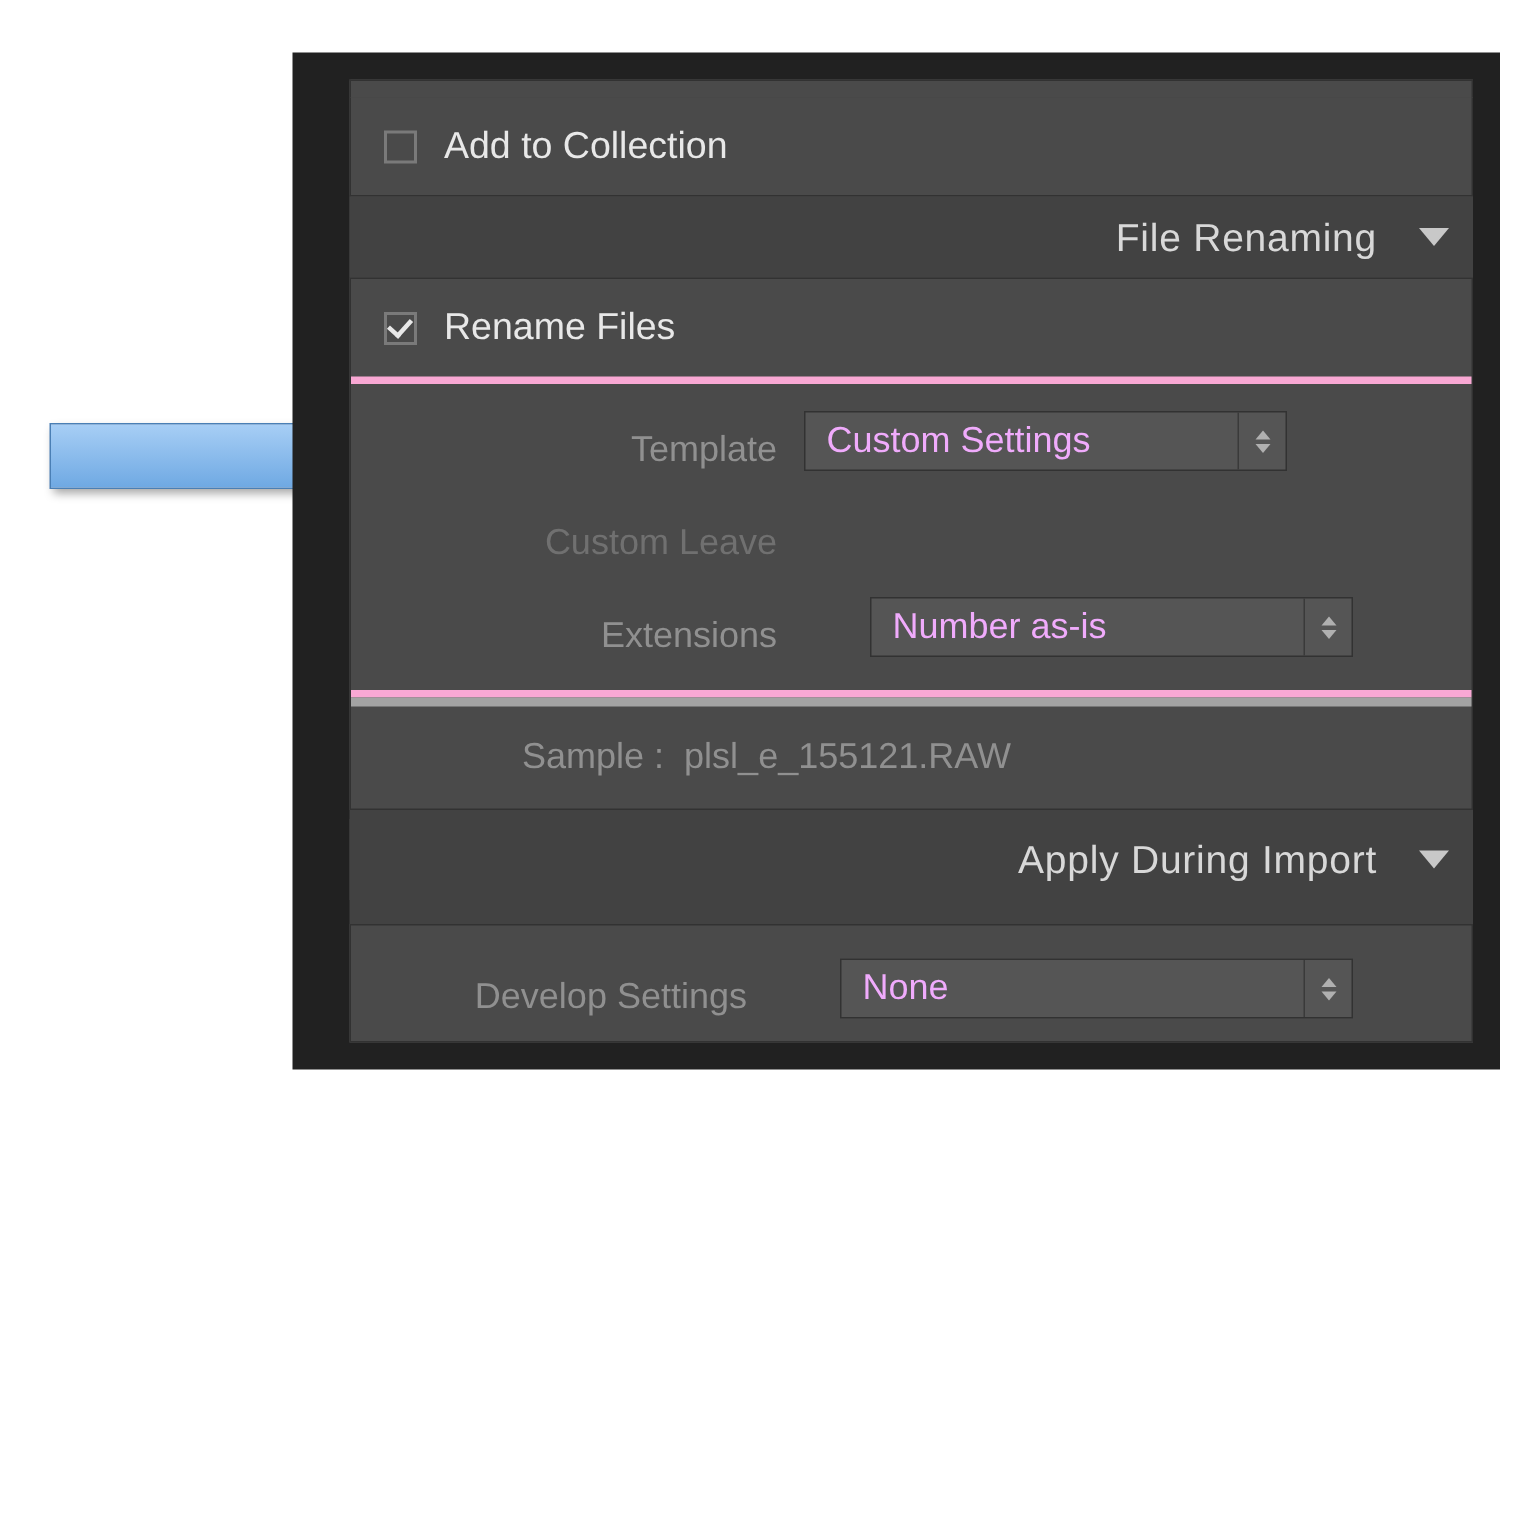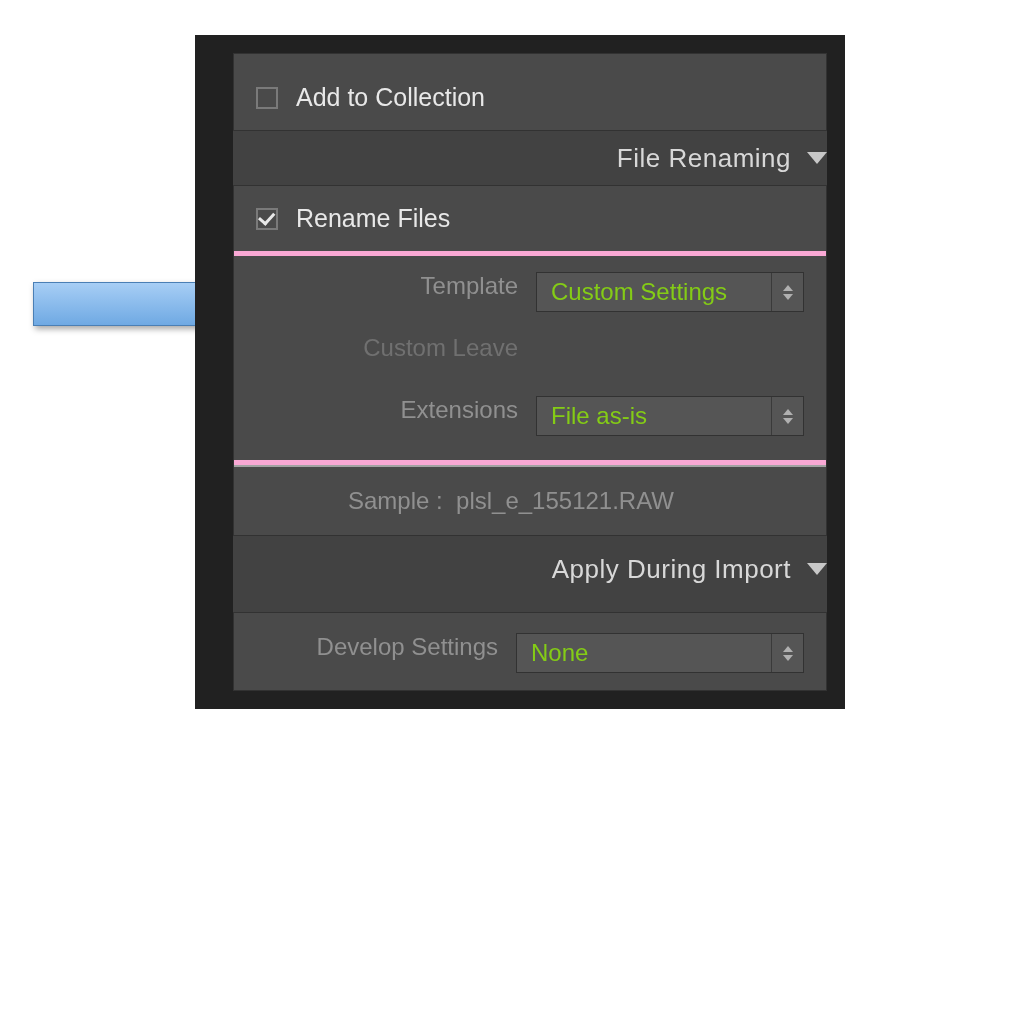--- a/index.html
+++ b/index.html
@@ -11,36 +11,36 @@
       background: #ffffff;
       font-family: -apple-system, "Helvetica Neue", Arial, sans-serif;
       width: 1024px;
       height: 1018px;
       position: relative;
     }
     .panel-container {
       position: absolute;
       left: 195px;
       top: 35px;
-      width: 650px;
+      width: 805px;
       background: #212121;
       padding: 18px 18px 18px 38px;
     }
     .inner-panel {
       background: #424242;
       width: 100%;
     }
     .section-header {
       display: flex;
       justify-content: flex-end;
       align-items: center;
       height: 54px;
-      padding-right: 0;
+      padding-right: 16px;
       background: #424242;
-      gap: 16px;
+      gap: 28px;
     }
     .section-header-label {
       color: #d8d8d8;
       font-size: 26px;
       font-weight: 400;
       letter-spacing: 0.5px;
     }
     .chevron-down {
       width: 0;
       height: 0;
@@ -87,26 +87,27 @@
     .checkbox-label {
       color: #e8e8e8;
       font-size: 25px;
       font-weight: 400;
     }
     .form-rows {
       padding: 16px 22px 22px 22px;
     }
     .form-row {
       display: flex;
-      align-items: flex-start;
+      align-items: flex-end;
       margin-bottom: 20px;
       height: 42px;
     }
     .form-row:last-child {
       margin-bottom: 0;
+      gap: 44px;
     }
     .form-label {
       color: #909090;
       font-size: 24px;
       text-align: right;
       padding-right: 18px;
       width: 280px;
       flex-shrink: 0;
     }
     .form-label.disabled {
@@ -114,21 +115,21 @@
     }
     .select-box {
       flex: 1;
       background: #555555;
       border: 1px solid #323232;
       height: 40px;
       display: flex;
       align-items: center;
       padding: 0 14px;
       position: relative;
-      color: #84cc16;
+      color: #f0abfc;
       font-size: 24px;
       max-width: 322px;
     }
     .select-stepper {
       position: absolute;
       right: 0;
       top: 0;
       width: 32px;
       height: 100%;
       border-left: 1px solid #3a3a3a;
@@ -151,21 +152,21 @@
       border-left: 5px solid transparent;
       border-right: 5px solid transparent;
       border-top: 6px solid #b0b0b0;
     }
     .sample-row {
       padding: 20px 22px;
       color: #909090;
       font-size: 24px;
       text-align: left;
       padding-left: 114px;
-      border-top: 2px solid #a3a3a3;
+      border-top: 6px solid #a3a3a3;
     }
     .top-truncated {
       height: 12px;
       background: #4a4a4a;
       border: 1px solid #323232;
       border-bottom: none;
       margin-bottom: 0;
     }
     .add-collection-section {
       background: #4a4a4a;
@@ -277,21 +278,21 @@
 
           <div class="form-row">
             <div class="form-label disabled">Custom Leave</div>
           </div>
 
 
 
           <div class="form-row">
             <div class="form-label">Extensions</div>
             <div class="select-box">
-              <span>File as-is</span>
+              <span>Number as-is</span>
               <div class="select-stepper">
                 <div class="stepper-up"></div>
                 <div class="stepper-down"></div>
               </div>
             </div>
           </div>
         </div>
       </div>
 
       <div class="sample-row">

